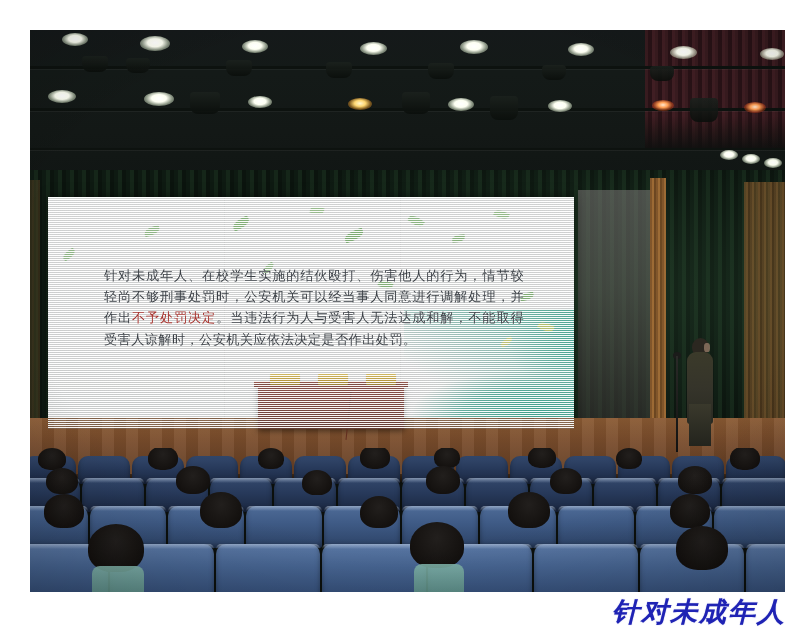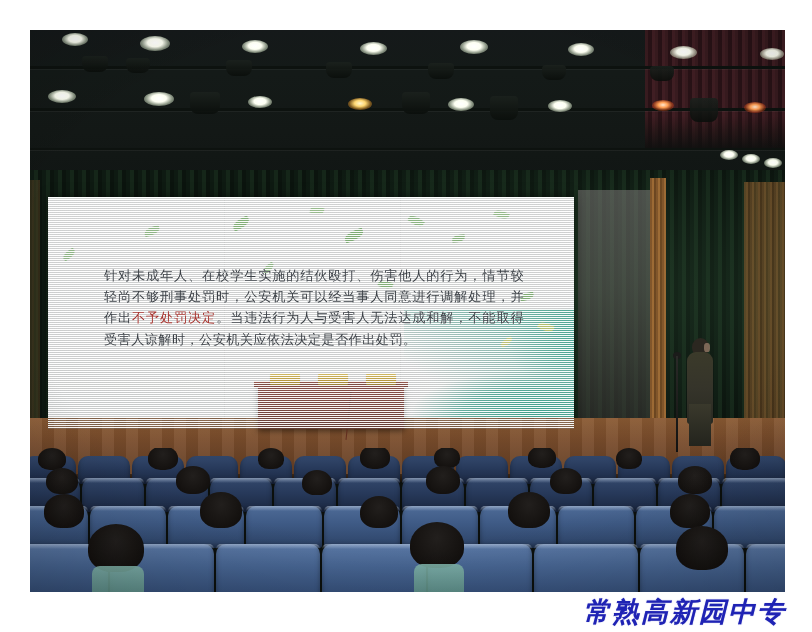--- a/index.html
+++ b/index.html
@@ -612,15 +612,15 @@
       <div class="head" style="left:58px;top:76px;width:56px;height:48px;"></div>
       <div class="torso-teal" style="left:62px;top:118px;width:52px;height:30px;"></div>
       <div class="head" style="left:380px;top:74px;width:54px;height:46px;"></div>
       <div class="torso-teal" style="left:384px;top:116px;width:50px;height:30px;"></div>
       <div class="head" style="left:646px;top:78px;width:52px;height:44px;"></div>
     </div>
 
     <div id="vignette"></div>
   </div>
 
-  <div id="watermark">常熟高新园中专</div>
+  <div id="watermark">针对未成年人</div>
 
 </div>
 
 </body></html>

